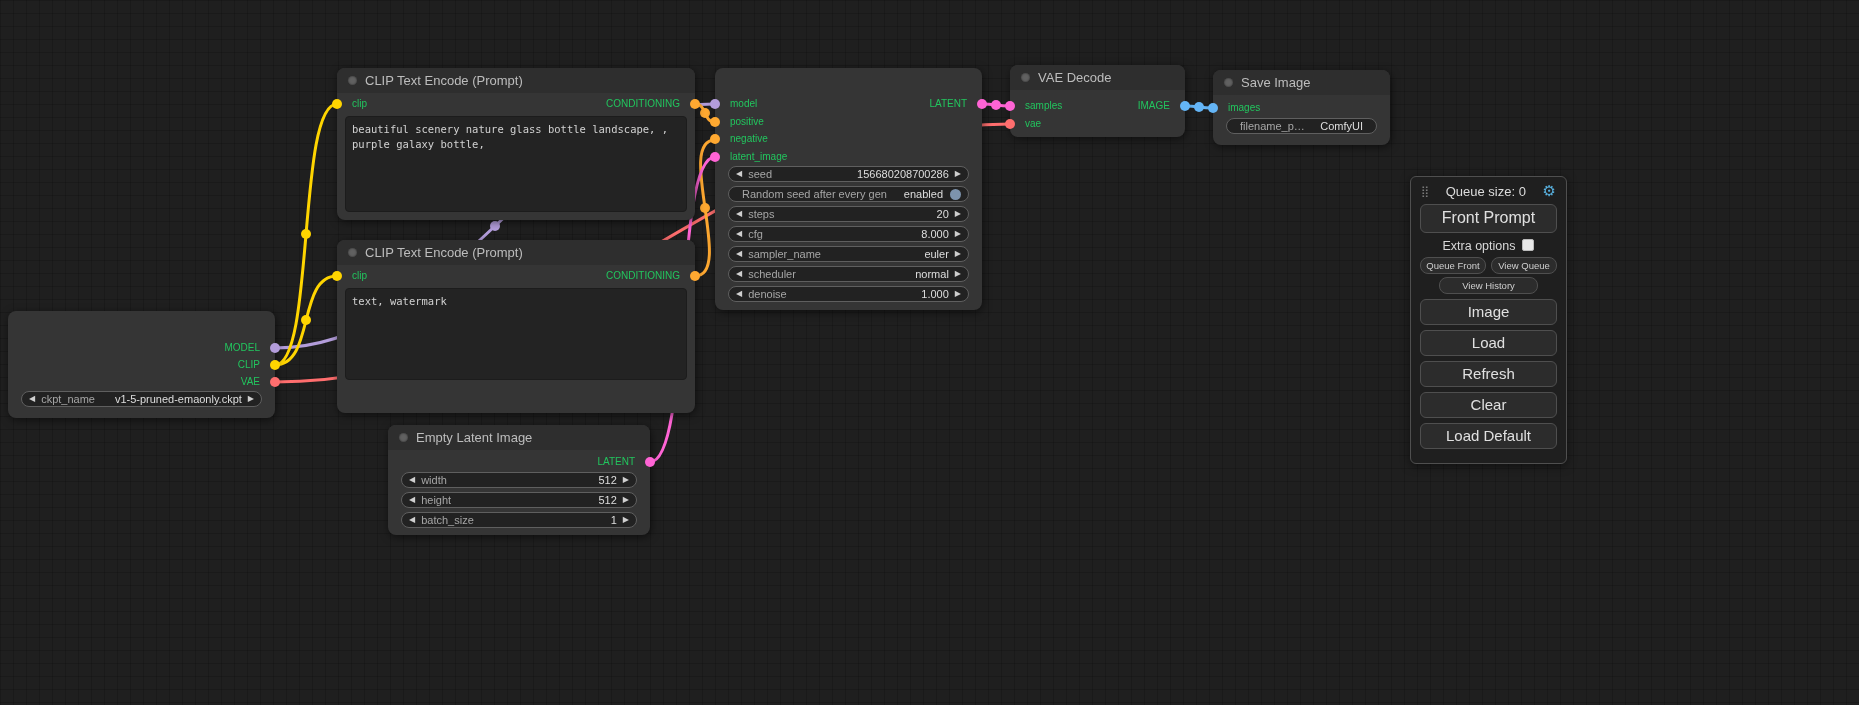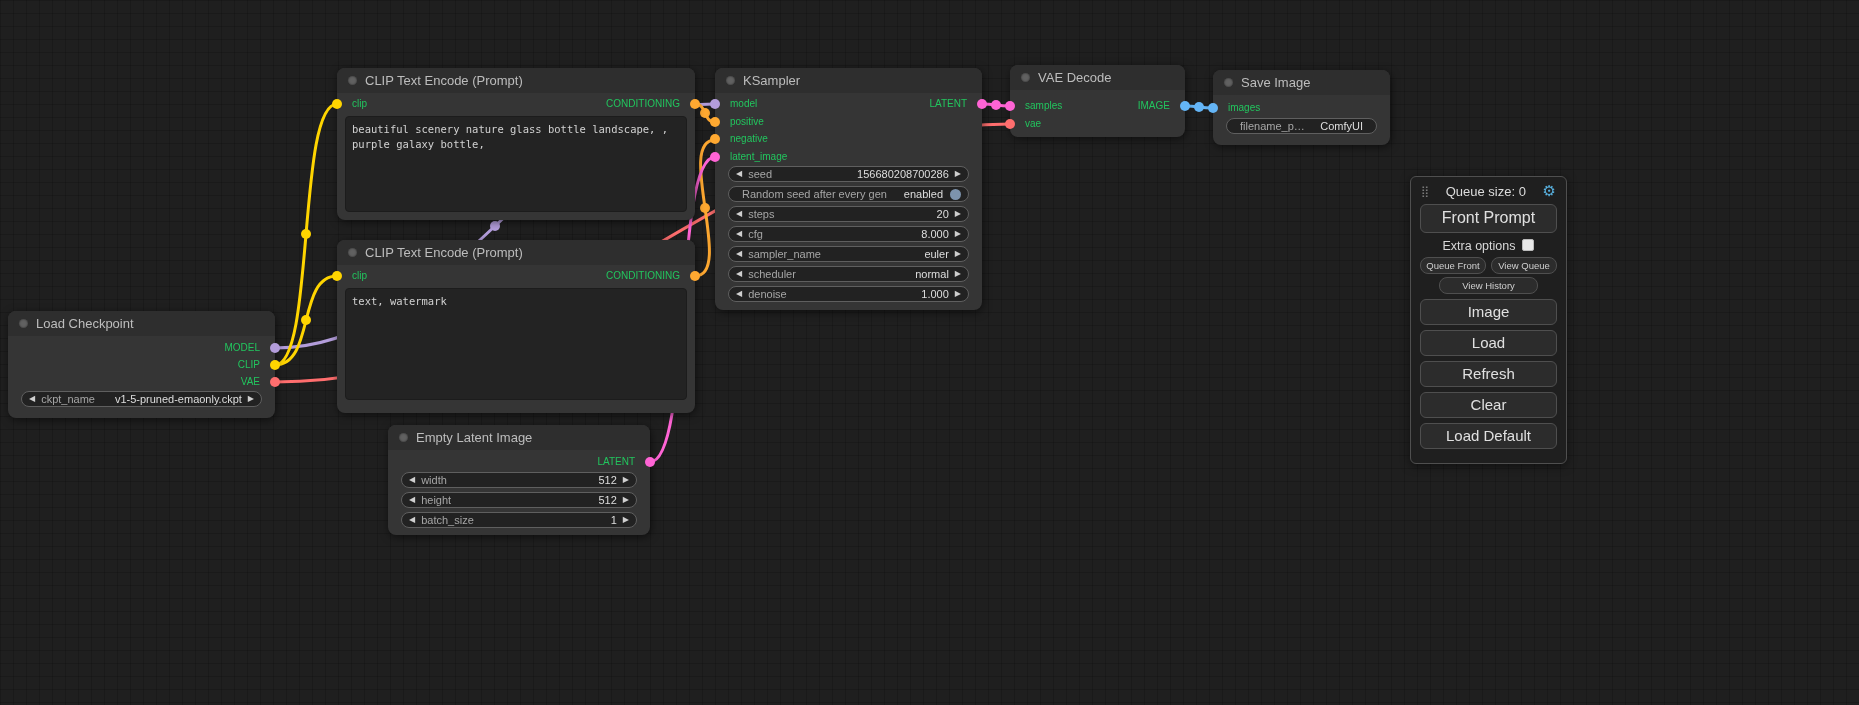--- a/index.html
+++ b/index.html
@@ -94,24 +94,20 @@
     <circle cx="306" cy="320" r="5" class="d-clip"></circle>
     <circle cx="642" cy="253" r="5" class="d-vae"></circle>
     <circle cx="705" cy="113" r="5" class="d-cond"></circle>
     <circle cx="705" cy="208" r="5" class="d-cond"></circle>
     <circle cx="683" cy="310" r="5" class="d-latent"></circle>
     <circle cx="996" cy="105" r="5" class="d-latent"></circle>
     <circle cx="1199" cy="107" r="5" class="d-image"></circle>
   </svg>
 
   <div class="node" id="n-ckpt">
-    <div class="ntitle">
-      <span class="tdot"></span>
-      <span>Load Checkpoint</span>
-    </div>
     <span class="slabel out" style="top:30px">MODEL</span>
     <span class="slabel out" style="top:47px">CLIP</span>
     <span class="slabel out" style="top:64px">VAE</span>
     <span class="port out p-model" style="top:32px"></span>
     <span class="port out p-clip" style="top:49px"></span>
     <span class="port out p-vae" style="top:66px"></span>
     <div class="w" style="top:80px">
       <span class="arr">◀</span>
       <span class="wl">ckpt_name</span>
       <span class="wv">v1-5-pruned-emaonly.ckpt</span>
@@ -133,21 +129,21 @@
 
   <div class="node" id="n-cneg">
     <div class="ntitle">
       <span class="tdot"></span>
       <span>CLIP Text Encode (Prompt)</span>
     </div>
     <span class="slabel in" style="top:29px">clip</span>
     <span class="slabel out" style="top:29px">CONDITIONING</span>
     <span class="port in p-clip" style="top:31px"></span>
     <span class="port out p-cond" style="top:31px"></span>
-    <textarea class="prompt" style="top: 48px; height: 112px;">text, watermark</textarea>
+    <textarea class="prompt" style="top: 48px; height: 92px;">text, watermark</textarea>
   </div>
 
   <div class="node" id="n-latent">
     <div class="ntitle">
       <span class="tdot"></span>
       <span>Empty Latent Image</span>
     </div>
     <span class="slabel out" style="top:30px">LATENT</span>
     <span class="port out p-latent" style="top:32px"></span>
     <div class="w" style="top:47px">
@@ -164,24 +160,20 @@
     </div>
     <div class="w" style="top:87px">
       <span class="arr">◀</span>
       <span class="wl">batch_size</span>
       <span class="wv">1</span>
       <span class="arr">▶</span>
     </div>
   </div>
 
   <div class="node" id="n-ksampler">
-    <div class="ntitle">
-      <span class="tdot"></span>
-      <span>KSampler</span>
-    </div>
     <span class="slabel in" style="top:29px">model</span>
     <span class="slabel in" style="top:47px">positive</span>
     <span class="slabel in" style="top:64px">negative</span>
     <span class="slabel in" style="top:82px">latent_image</span>
     <span class="slabel out" style="top:29px">LATENT</span>
     <span class="port in p-model" style="top:31px"></span>
     <span class="port in p-cond" style="top:49px"></span>
     <span class="port in p-cond" style="top:66px"></span>
     <span class="port in p-latent" style="top:84px"></span>
     <span class="port out p-latent" style="top:31px"></span>

